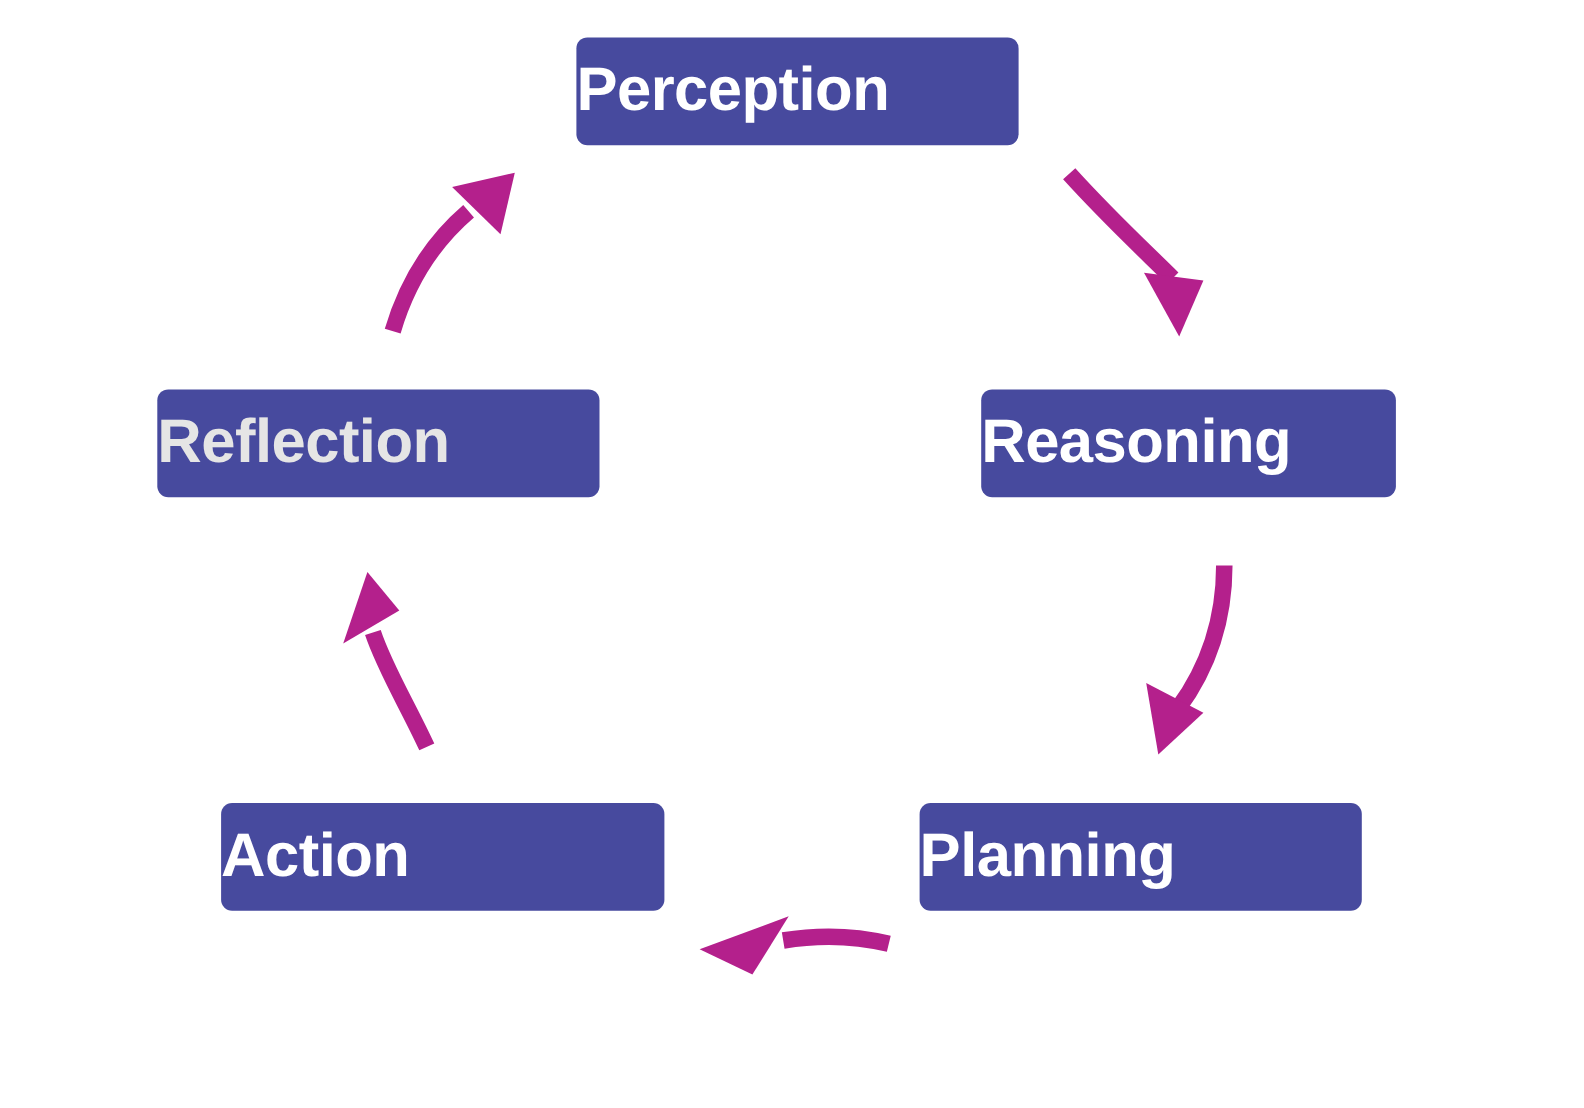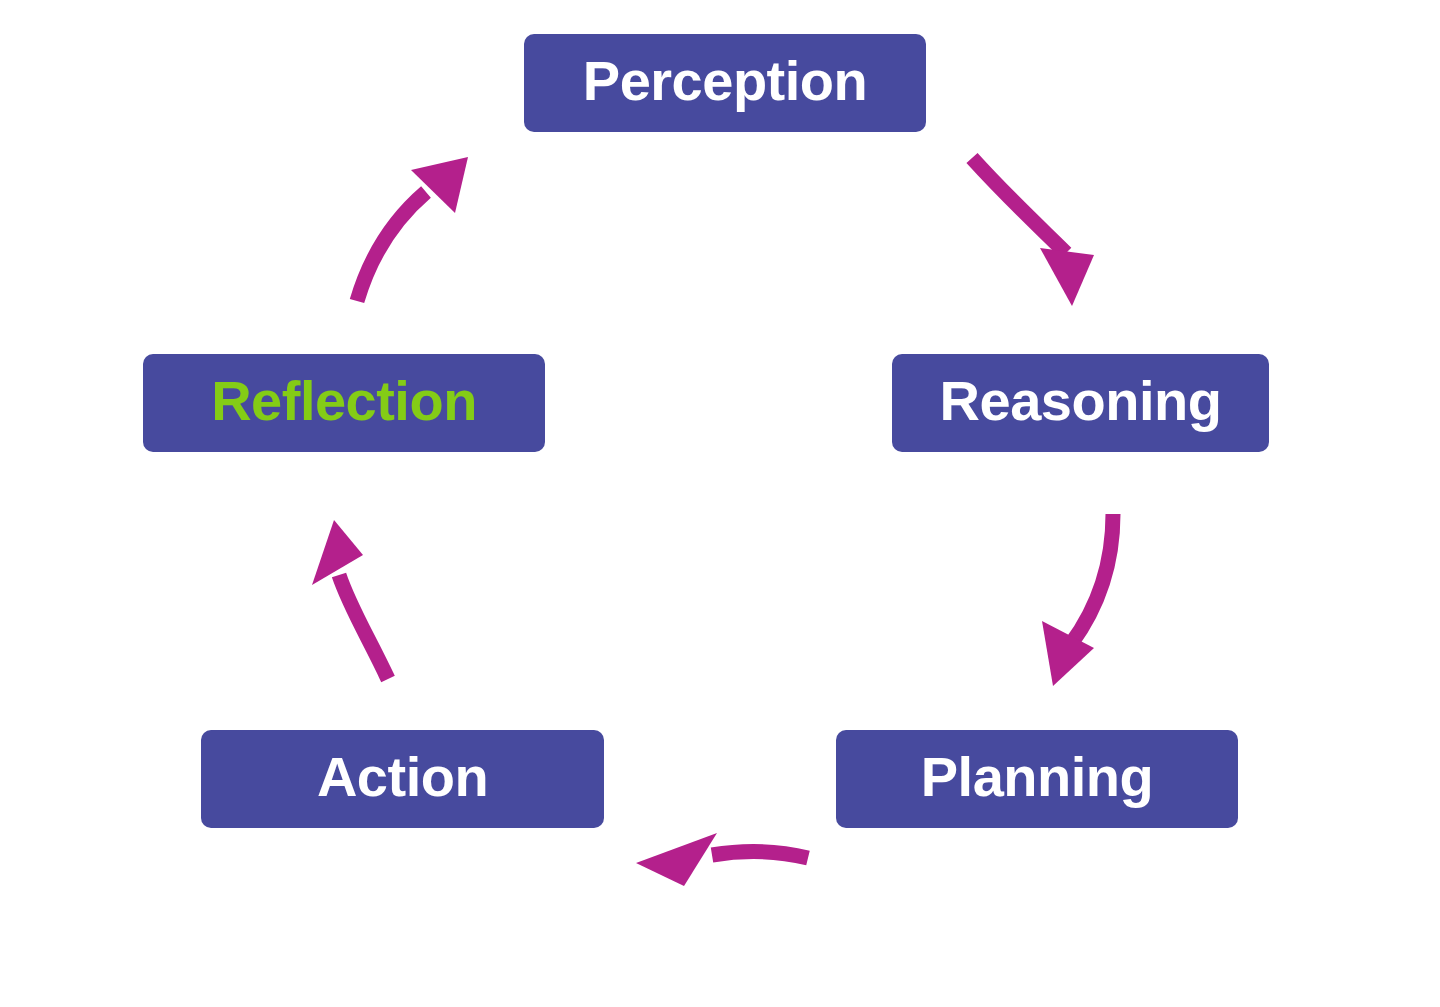--- a/index.html
+++ b/index.html
@@ -24,21 +24,20 @@
     left: 0;
     top: 0;
     width: 1440px;
     height: 1007px;
     pointer-events: none;
   }
   .node {
     position: absolute;
     display: flex;
     align-items: center;
-    justify-content: center;
     box-sizing: border-box;
     border-radius: 10px;
     color: #ffffff;
     font-weight: bold;
     letter-spacing: -0.5px;
     white-space: nowrap;
     user-select: none;
   }
   .node-label {
     display: block;
@@ -94,17 +93,17 @@
   </div>
 
   <div class="node" id="node-planning" style="background: rgb(71, 74, 158); color: rgb(255, 255, 255); font-size: 56px;">
     <span class="node-label">Planning</span>
   </div>
 
   <div class="node" id="node-action" style="background: rgb(71, 74, 158); color: rgb(255, 255, 255); font-size: 56px;">
     <span class="node-label">Action</span>
   </div>
 
-  <div class="node" id="node-reflection" style="background: rgb(71, 74, 158); color: #84cc16; font-size: 56px;">
+  <div class="node" id="node-reflection" style="background: rgb(71, 74, 158); color: #e5e5e5; font-size: 56px;">
     <span class="node-label">Reflection</span>
   </div>
 
 </div>
 
 </body></html>

